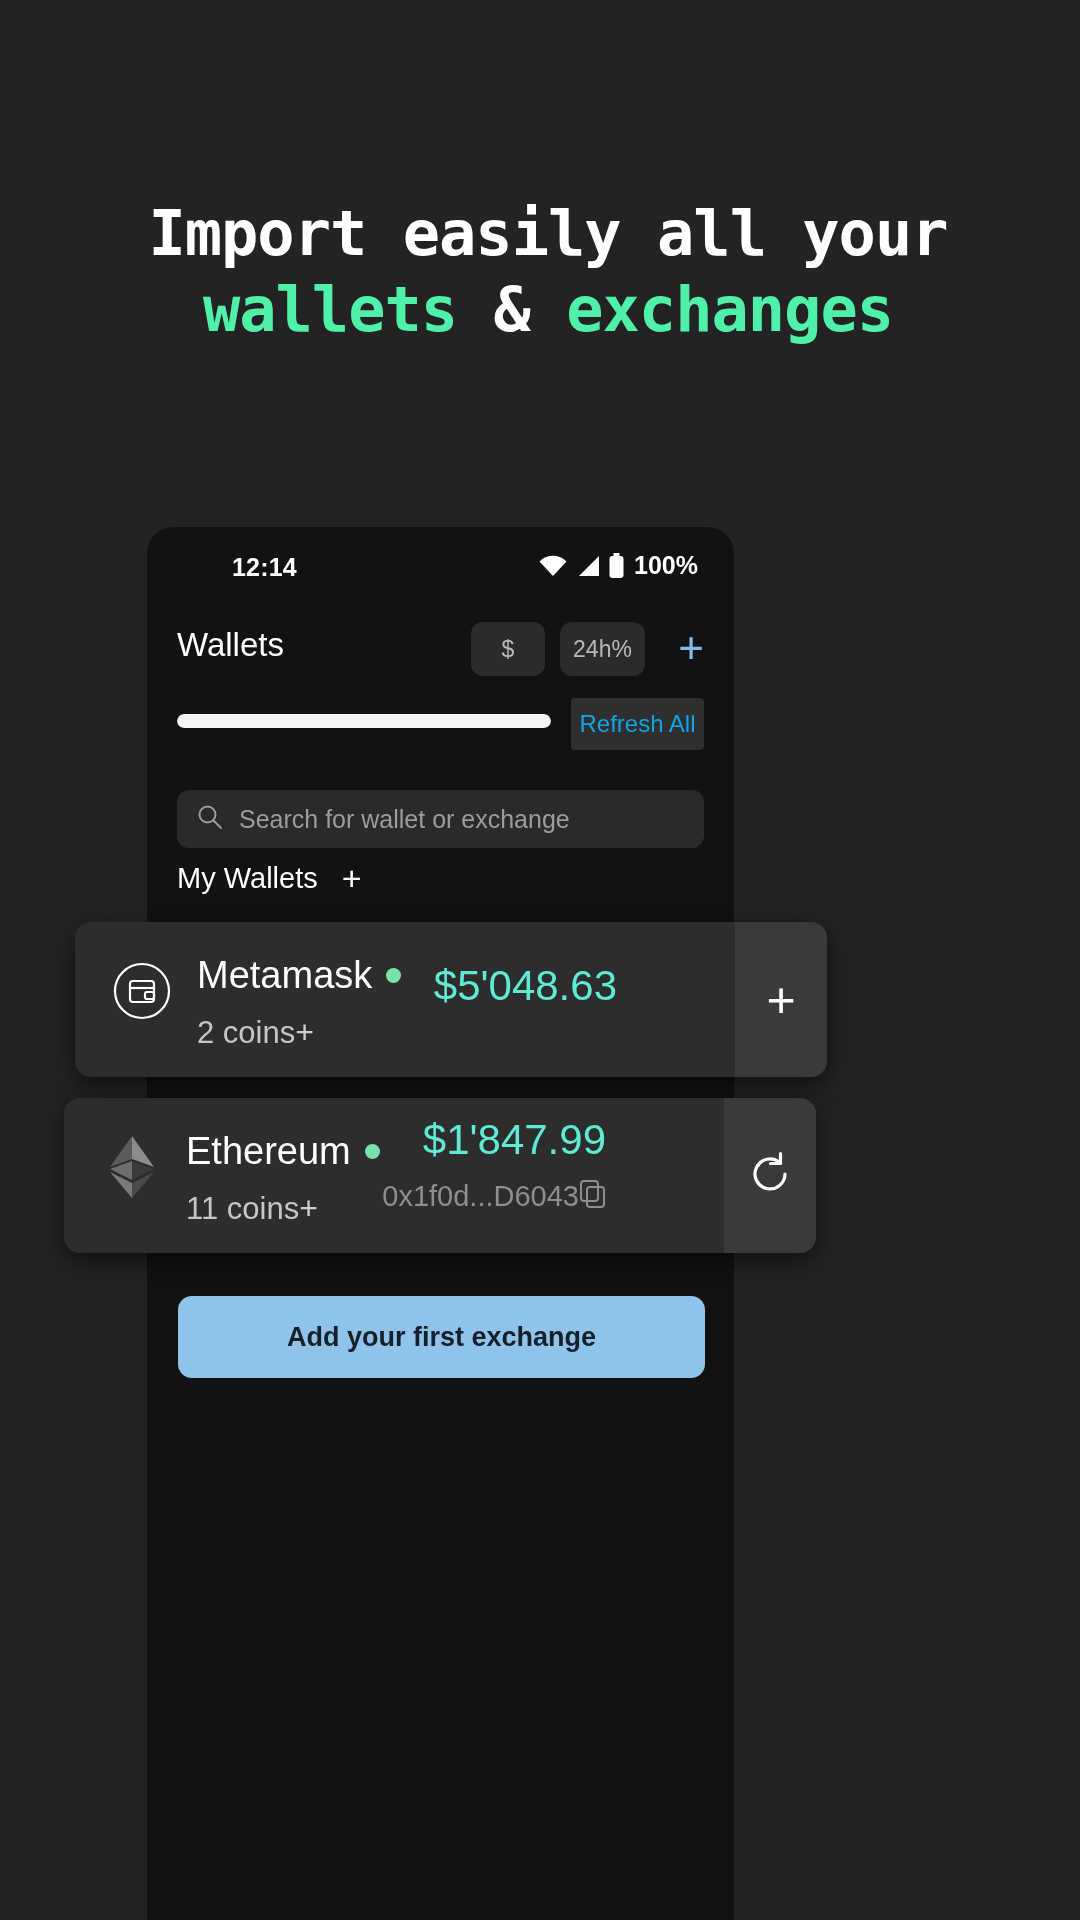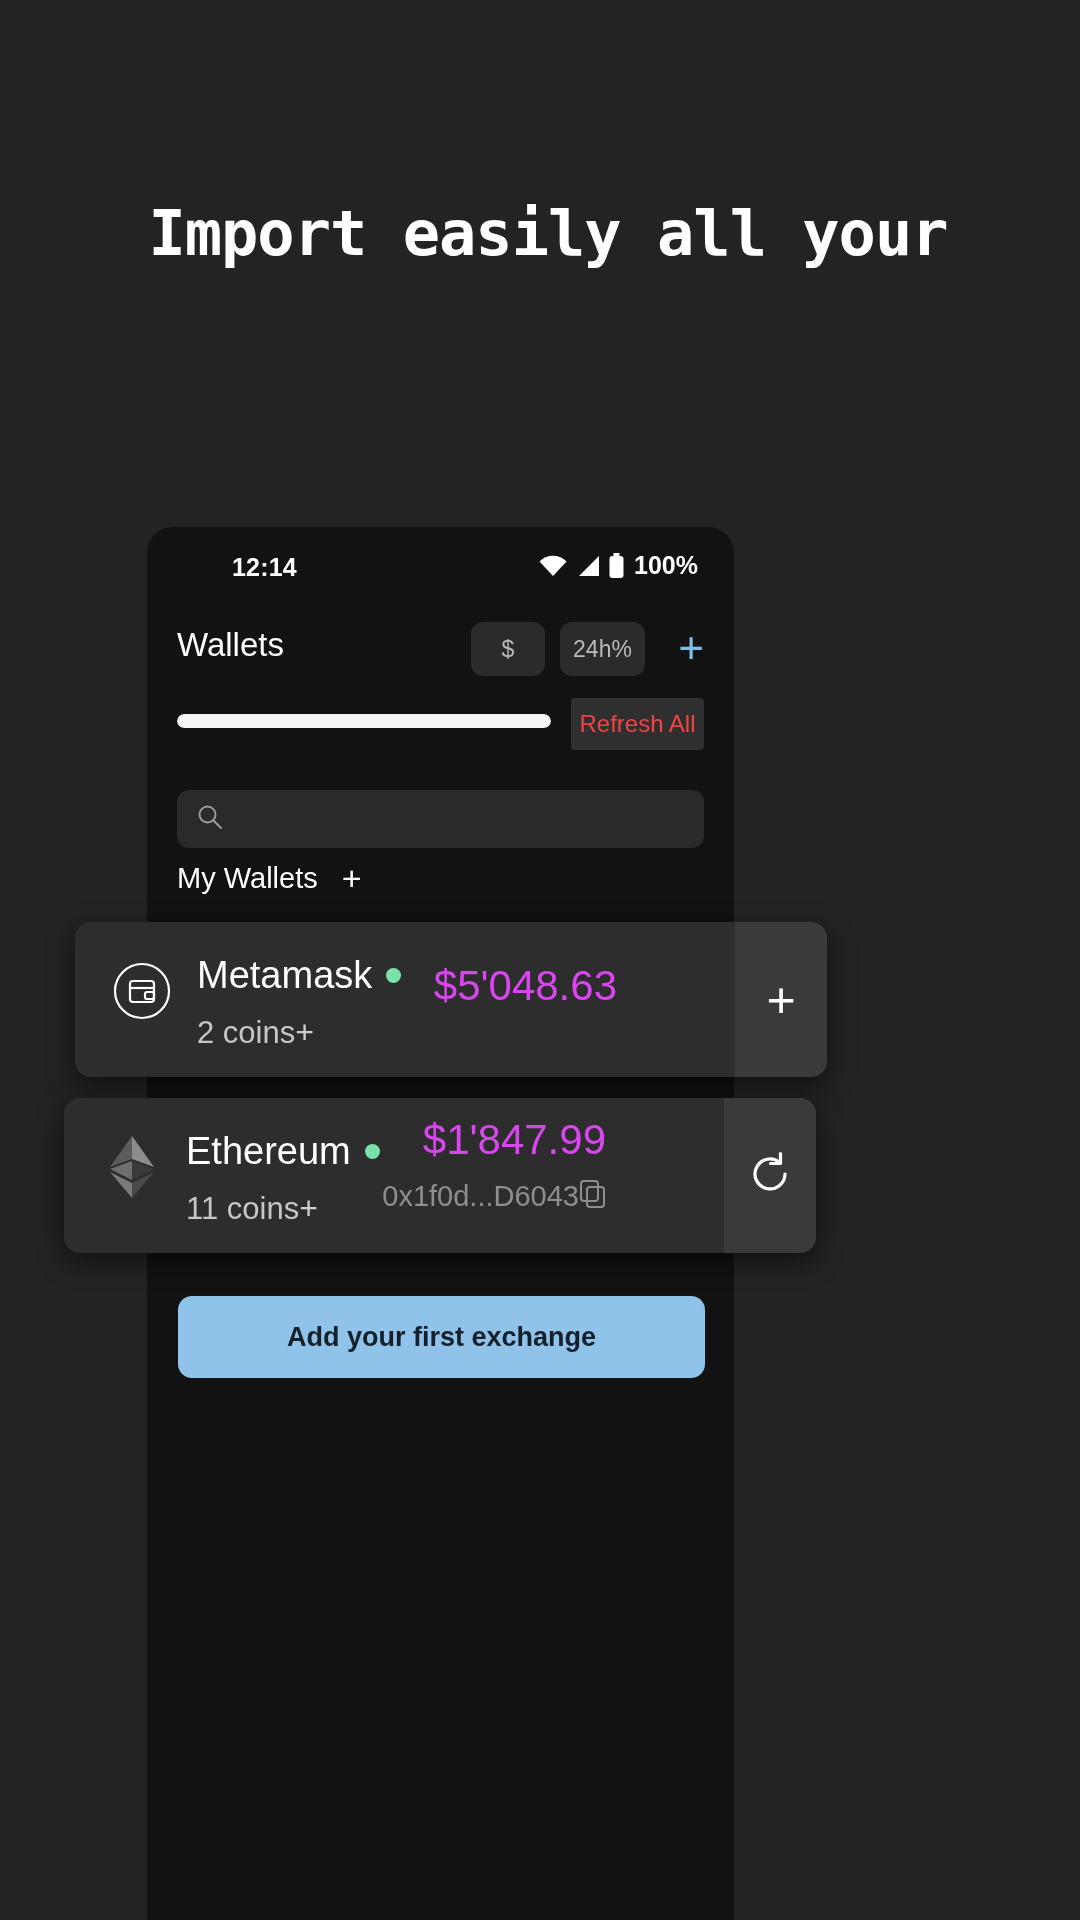--- a/index.html
+++ b/index.html
@@ -79,21 +79,21 @@
   .progress-track {
     position: absolute; left: 30px; top: 12px;
     width: 374px; height: 14px; border-radius: 8px; background: #3a3a3a;
     overflow: hidden;
   }
   .progress-fill { height: 100%; background: #f5f5f5; border-radius: 8px; }
   .refresh-btn {
     position: absolute; left: 424px; top: -4px;
     width: 133px; height: 52px; border-radius: 4px; background: #2f2f2f;
     display: flex; align-items: center; justify-content: center;
-    color: #ef4444; font-size: 24px;
+    color: #0ea5e9; font-size: 24px;
   }
 
   .legend-row {
     position: absolute; left: 0; top: 232px; width: 587px; height: 32px;
     font-size: 23px;
   }
   .legend-left  { position: absolute; left: 30px; top: 0; }
   .legend-right { position: absolute; left: 293px; top: 0; }
   .legend-left .val  { color: #ffffff; font-weight: bold; }
   .legend-right .val { color: #6aa9dd; font-weight: bold; }
@@ -156,21 +156,21 @@
 
   .wcoins {
     position: absolute; left: 122px; top: 92px;
     display: flex; align-items: center; gap: 0;
     color: #c6c6c6; font-size: 31px;
   }
   .wcoins .plus { font-size: 32px; font-weight: 300; color: #cfcfcf; }
 
   .wamt {
     position: absolute; right: 118px; top: 40px;
-    color: #d946ef; font-size: 42px; font-weight: 400; white-space: nowrap; text-align: right;
+    color: #5eead4; font-size: 42px; font-weight: 400; white-space: nowrap; text-align: right;
   }
   .wamt.up { top: 18px; }
 
   .waddr {
     position: absolute; right: 118px; top: 82px;
     display: flex; align-items: flex-start; gap: 1px;
     color: #8e8e8e; font-size: 29px; white-space: nowrap;
   }
 
   
@@ -182,20 +182,25 @@
     color: #14202b; font-size: 27px; font-weight: bold;
   }
 </style>
 </head>
 <body>
 
 <div class="page">
 
   <div class="headline">
     <div>Import easily all your</div>
+    <div>
+      <span class="grn" style="color: rgb(79, 240, 168);">wallets</span>
+      <span>&amp;</span>
+      <span class="grn" style="color: rgb(79, 240, 168);">exchanges</span>
+    </div>
   </div>
 
   <div class="phone">
 
     <div class="statusbar">
       <span class="status-time">12:14</span>
       <span class="status-right">
         <span>
           <svg width="28" height="22" viewBox="0 0 28 22">
               <path d="M14 21 L0.5 6.5 A19 19 0 0 1 27.5 6.5 Z" fill="#ffffff"></path>
@@ -231,20 +236,21 @@
     </div>
 
 
     <div class="search">
       <span>
         <svg width="26" height="26" viewBox="0 0 26 26">
             <circle cx="10.5" cy="10.5" r="8" fill="none" stroke="#9c9c9c" stroke-width="2"></circle>
             <line x1="16.5" y1="16.5" x2="24" y2="24" stroke="#9c9c9c" stroke-width="2" stroke-linecap="round"></line>
           </svg>
       </span>
+      <span class="ph">Search for wallet or exchange</span>
     </div>
 
     <div class="mywallets">
       <span>My Wallets</span>
       <span class="plus">+</span>
     </div>
   </div>
 
   <div class="cards">
 

